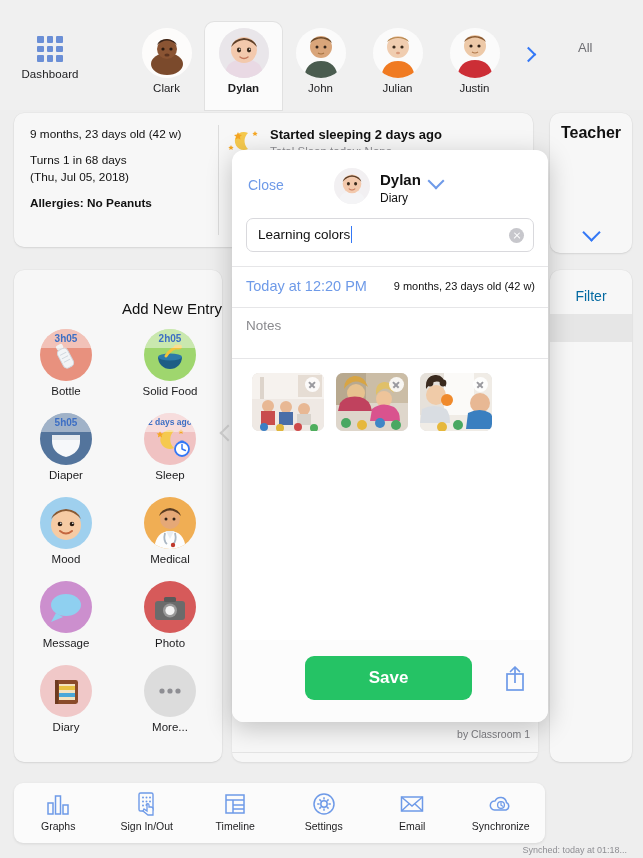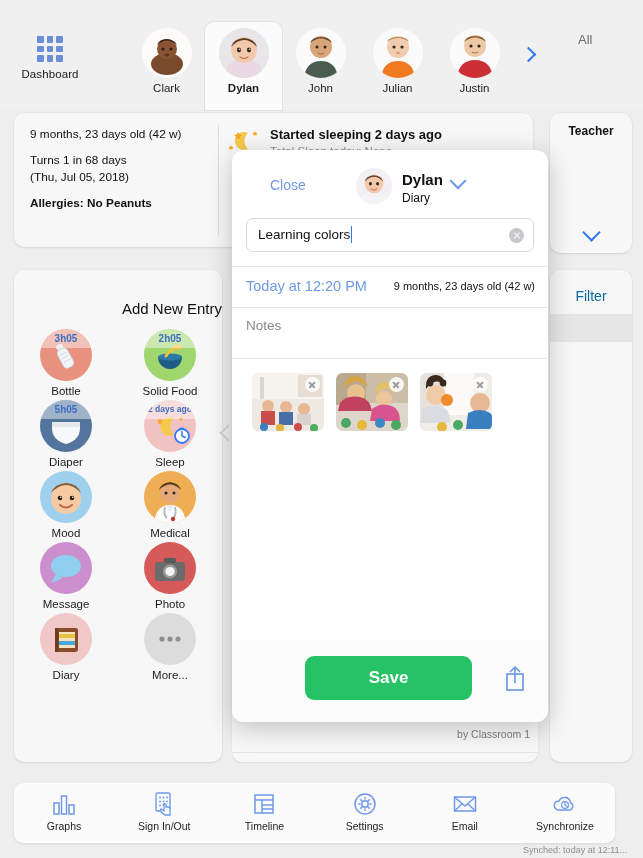--- a/index.html
+++ b/index.html
@@ -50,21 +50,21 @@
   .chev-right {
     position: absolute; left: 520px; top: 46px; width: 18px; height: 18px;
     cursor: pointer;
   }
   .chev-right::before {
     content: ""; position: absolute; left: 3px; top: 3px;
     width: 9px; height: 9px; border-right: 2.4px solid #3478f6;
     border-top: 2.4px solid #3478f6; transform: rotate(45deg);
   }
   .all-label {
-    position: absolute; left: 578px; top: 32px; font-size: 13px; color: #6d6d72;
+    position: absolute; left: 578px; top: 40px; font-size: 13px; color: #6d6d72;
     cursor: pointer;
   }
 
   
   .card {
     background: #f7f7f7; border-radius: 10px;
     box-shadow: 0 1px 2px rgba(0,0,0,.09), 0 0 0 .5px rgba(0,0,0,.04);
   }
 
   
@@ -75,37 +75,37 @@
   .info-div { position: absolute; left: 204px; top: 12px; width: 1px; height: 110px; background: #dcdcdc; }
 
   .sleep-row { position: absolute; left: 214px; top: 14px; width: 300px; }
   .sleep-title { font-size: 13px; font-weight: bold; color: #111; }
   .sleep-sub { font-size: 11.5px; color: #8e8e93; margin-top: 3px; }
   .moon-ico { position: absolute; left: -1px; top: 2px; width: 34px; height: 28px; }
   .tiny-ico { position: absolute; left: 2px; width: 28px; height: 26px; }
 
   
   .teacher-card { position: absolute; left: 550px; top: 113px; width: 82px; height: 140px; }
-  .teacher-title { text-align: center; margin-top: 11px; font-size: 12px; font-weight: bold; color: #111; }
+  .teacher-title { text-align: center; margin-top: 11px; font-size: 16px; font-weight: bold; color: #111; }
   .teacher-chev {
     position: absolute; left: 50%; margin-left: -9px; bottom: 16px;
     width: 18px; height: 11px; cursor: pointer;
   }
   .teacher-chev::before {
     content: ""; position: absolute; left: 3px; top: 0;
     width: 11px; height: 11px; border-right: 2.4px solid #3478f6;
     border-bottom: 2.4px solid #3478f6; transform: rotate(45deg);
   }
 
   
   .entry-card { position: absolute; left: 14px; top: 270px; width: 208px; height: 492px; overflow: hidden; }
   .entry-title { text-align: right; margin-top: 30px; font-size: 15px; color: #111; }
   .entry-grid {
     margin: 12px 0 0 0; display: grid; grid-template-columns: 1fr 1fr;
-    row-gap: 3px;
+    row-gap: 16px;
   }
   .entry-item { text-align: center; cursor: pointer; }
   .circ {
     width: 52px; height: 52px; border-radius: 50%; margin: 0 auto 4px auto;
     position: relative; overflow: hidden;
   }
   .circ .badge {
     position: absolute; left: 0; right: 0; top: 4px;
     font-size: 10px; font-weight: bold; color: #3d6fc4; text-align: center;
     z-index: 4;
@@ -140,21 +140,21 @@
     border-left: 2px solid #d2d2d2; border-bottom: 2px solid #d2d2d2; transform: rotate(45deg);
   }
 
   
   .modal {
     position: absolute; left: 232px; top: 150px; width: 316px; height: 572px;
     background: #ffffff; border-radius: 12px;
     box-shadow: 0 6px 26px rgba(0,0,0,.22);
     overflow: hidden; z-index: 50;
   }
-  .m-head { position: relative; height: 68px; margin-left: 22px; }
+  .m-head { position: relative; height: 68px; }
   .m-close {
     position: absolute; left: 16px; top: 27px; font-size: 14px; color: #6e9ae8; cursor: pointer;
   }
   .m-avatar {
     position: absolute; left: 102px; top: 18px; width: 36px; height: 36px;
     border-radius: 50%; overflow: hidden; background: #fafafa;
   }
   .m-kidname {
     position: absolute; left: 148px; top: 21px; font-size: 15px; font-weight: bold; color: #111;
   }
@@ -216,21 +216,21 @@
   }
   .m-save {
     position: absolute; left: 73px; top: 16px; width: 167px; height: 44px;
     background: #25c365; border-radius: 9px; border: none; cursor: pointer;
     color: #fff; font-size: 17px; font-weight: bold; font-family: "Liberation Sans", sans-serif;
   }
   .m-share { position: absolute; right: 22px; top: 24px; width: 22px; height: 28px; cursor: pointer; }
 
   
   .tabbar {
-    position: absolute; left: 14px; top: 783px; width: 601px; height: 60px;
+    position: absolute; left: 14px; top: 783px; width: 531px; height: 60px;
     background: #fbfbfb; border-radius: 9px;
     box-shadow: 0 1px 3px rgba(0,0,0,.10);
     display: flex;
   }
   .tab { flex: 1; text-align: center; padding-top: 8px; cursor: pointer; }
   .tab .ti { height: 26px; margin-bottom: 3px; }
   .tab-label { font-size: 10.5px; color: #1c1c1e; }
   .synced {
     position: absolute; right: 16px; top: 845px; font-size: 9px; color: #8e8e93;
   }
@@ -769,15 +769,15 @@
           <path d="M6.5 19 a4.5 4.5 0 0 1 .6 -9 a6 6 0 0 1 11.4 1.6 a4 4 0 0 1 -.5 7.4 z" fill="none" stroke="#6e9ae8" stroke-width="1.5" stroke-linejoin="round"></path>
           <circle cx="13" cy="14" r="3.4" fill="none" stroke="#6e9ae8" stroke-width="1.3"></circle>
           <path d="M13 11.6 v2.6 l1.8 1" stroke="#6e9ae8" stroke-width="1.2" fill="none" stroke-linecap="round"></path>
         </svg>
       </div>
       <div class="tab-label">Synchronize</div>
     </div>
 
   </div>
 
-  <div class="synced">Synched: today at 12:11...</div>
+  <div class="synced">Synched: today at 01:18...</div>
 
 </div>
 
 </body></html>

